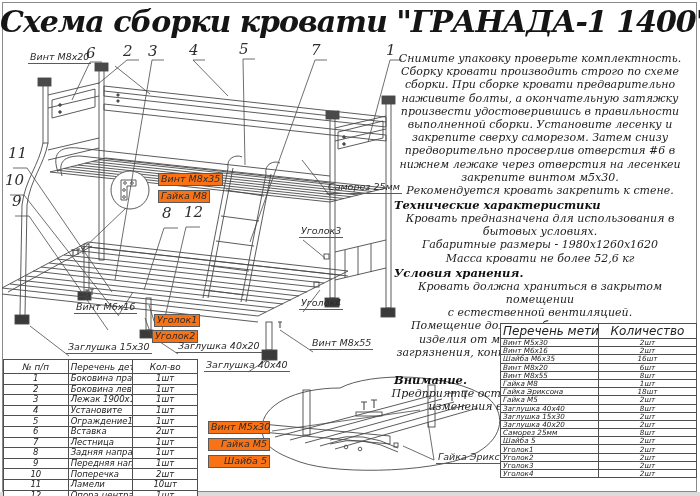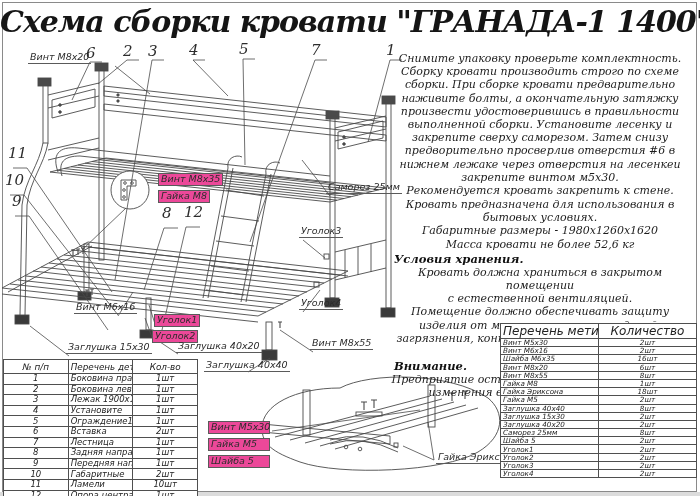--- a/index.html
+++ b/index.html
@@ -8,21 +8,21 @@
   #page-frame{position:absolute;left:2px;top:2px;right:3px;bottom:4px;
        border:1px solid #8a8a8a;pointer-events:none;}
   #bottom-strip{position:absolute;left:0;right:0;bottom:0;height:4px;background:#dcdcdc;}
   .title{position:absolute;left:0;top:4px;width:700px;text-align:center;
        font:bold italic 30px "DejaVu Serif",serif;color:#151515;letter-spacing:-1px;white-space:nowrap;}
   svg{position:absolute;left:0;top:0;}
   
   .callout{position:absolute;font:italic 15px "DejaVu Serif",serif;color:#2c2c2c;line-height:1;}
   .dlabel{position:absolute;font:italic 9.5px "DejaVu Sans",sans-serif;color:#2c2c2c;
        border-bottom:1px solid #5a5a5a;padding:0 2px 1px 2px;white-space:nowrap;line-height:1.1;background:transparent;}
-  .dbox{border:1px solid #5a5a5a;background:#ec4899;}
+  .dbox{border:1px solid #5a5a5a;background:#f97316;text-align:right;}
   
   .instructions{position:absolute;left:386px;top:52px;width:308px;
        font:italic 11px "DejaVu Serif",serif;color:#1d1d1d;line-height:1.2;}
   .instructions h3{margin:0 0 0 8px;font:bold italic 11.5px "DejaVu Serif",serif;color:#111;}
   .instructions p{margin:0 0 1px 0;white-space:pre-line;text-align:center;}
   
   table{position:absolute;border-collapse:collapse;background:#fff;table-layout:fixed;}
   th,td{border:1px solid #4f4f4f;padding:0 2px;overflow:hidden;white-space:nowrap;
        font-style:italic;color:#232323;}
   #parts-table{left:3px;top:359px;width:195px;font-size:8.5px;}
@@ -199,20 +199,21 @@
 <div class="dlabel" style="left:204px;top:360px">Заглушка 40х40</div>
 <div class="dlabel dbox" style="left:208px;top:421px;width:56px">Винт М5х30</div>
 <div class="dlabel dbox" style="left:208px;top:438px;width:56px">Гайка М5</div>
 <div class="dlabel dbox" style="left:208px;top:455px;width:56px">Шайба 5</div>
 <div class="dlabel" style="left:436px;top:452px">Гайка Эриксона</div>
 
 <div class="instructions">
   <p>Снимите упаковку проверьте комплектность.
 Сборку кровати производить строго по схеме сборки. При сборке кровати  предварительно наживите  болты, а окончательную затяжку произвести удостоверившись в правильности выполненной сборки. Установите лесенку и закрепите сверху саморезом. Затем снизу предворительно просверлив отверстия #6 в нижнем лежаке через отверстия на лесенкеи закрепите винтом м5х30.
 Рекомендуется кровать закрепить к стене.</p>
+  <h3>Технические характеристики</h3>
   <p>Кровать предназначена для использования в бытовых условиях.
 Габаритные размеры - 1980х1260х1620
 Масса кровати не более 52,6 кг</p>
   <h3>Условия хранения.</h3>
   <p>Кровать должна храниться в закрытом помещении
 с естественной вентиляцией.
 Помещение должно обеспечивать защиту изделия от механических повреждений, загрязнения, контактов с влагой и агрессивной средой.</p>
   <h3>Внимание.</h3>
   <p>Предприятие оставляет за собой права вносить изменения в конструкцию кроватей.</p>
 </div>
@@ -266,21 +267,21 @@
         <td>Задняя направляющая</td>
         <td>1шт</td>
       </tr>
       <tr>
         <td>9</td>
         <td>Передняя направляющая</td>
         <td>1шт</td>
       </tr>
       <tr>
         <td>10</td>
-        <td>Габаритные</td>
+        <td>Поперечка</td>
         <td>2шт</td>
       </tr>
       <tr>
         <td>11</td>
         <td>Ламели</td>
         <td>10шт</td>
       </tr>
       <tr>
         <td>12</td>
         <td>Опора центральная</td>

